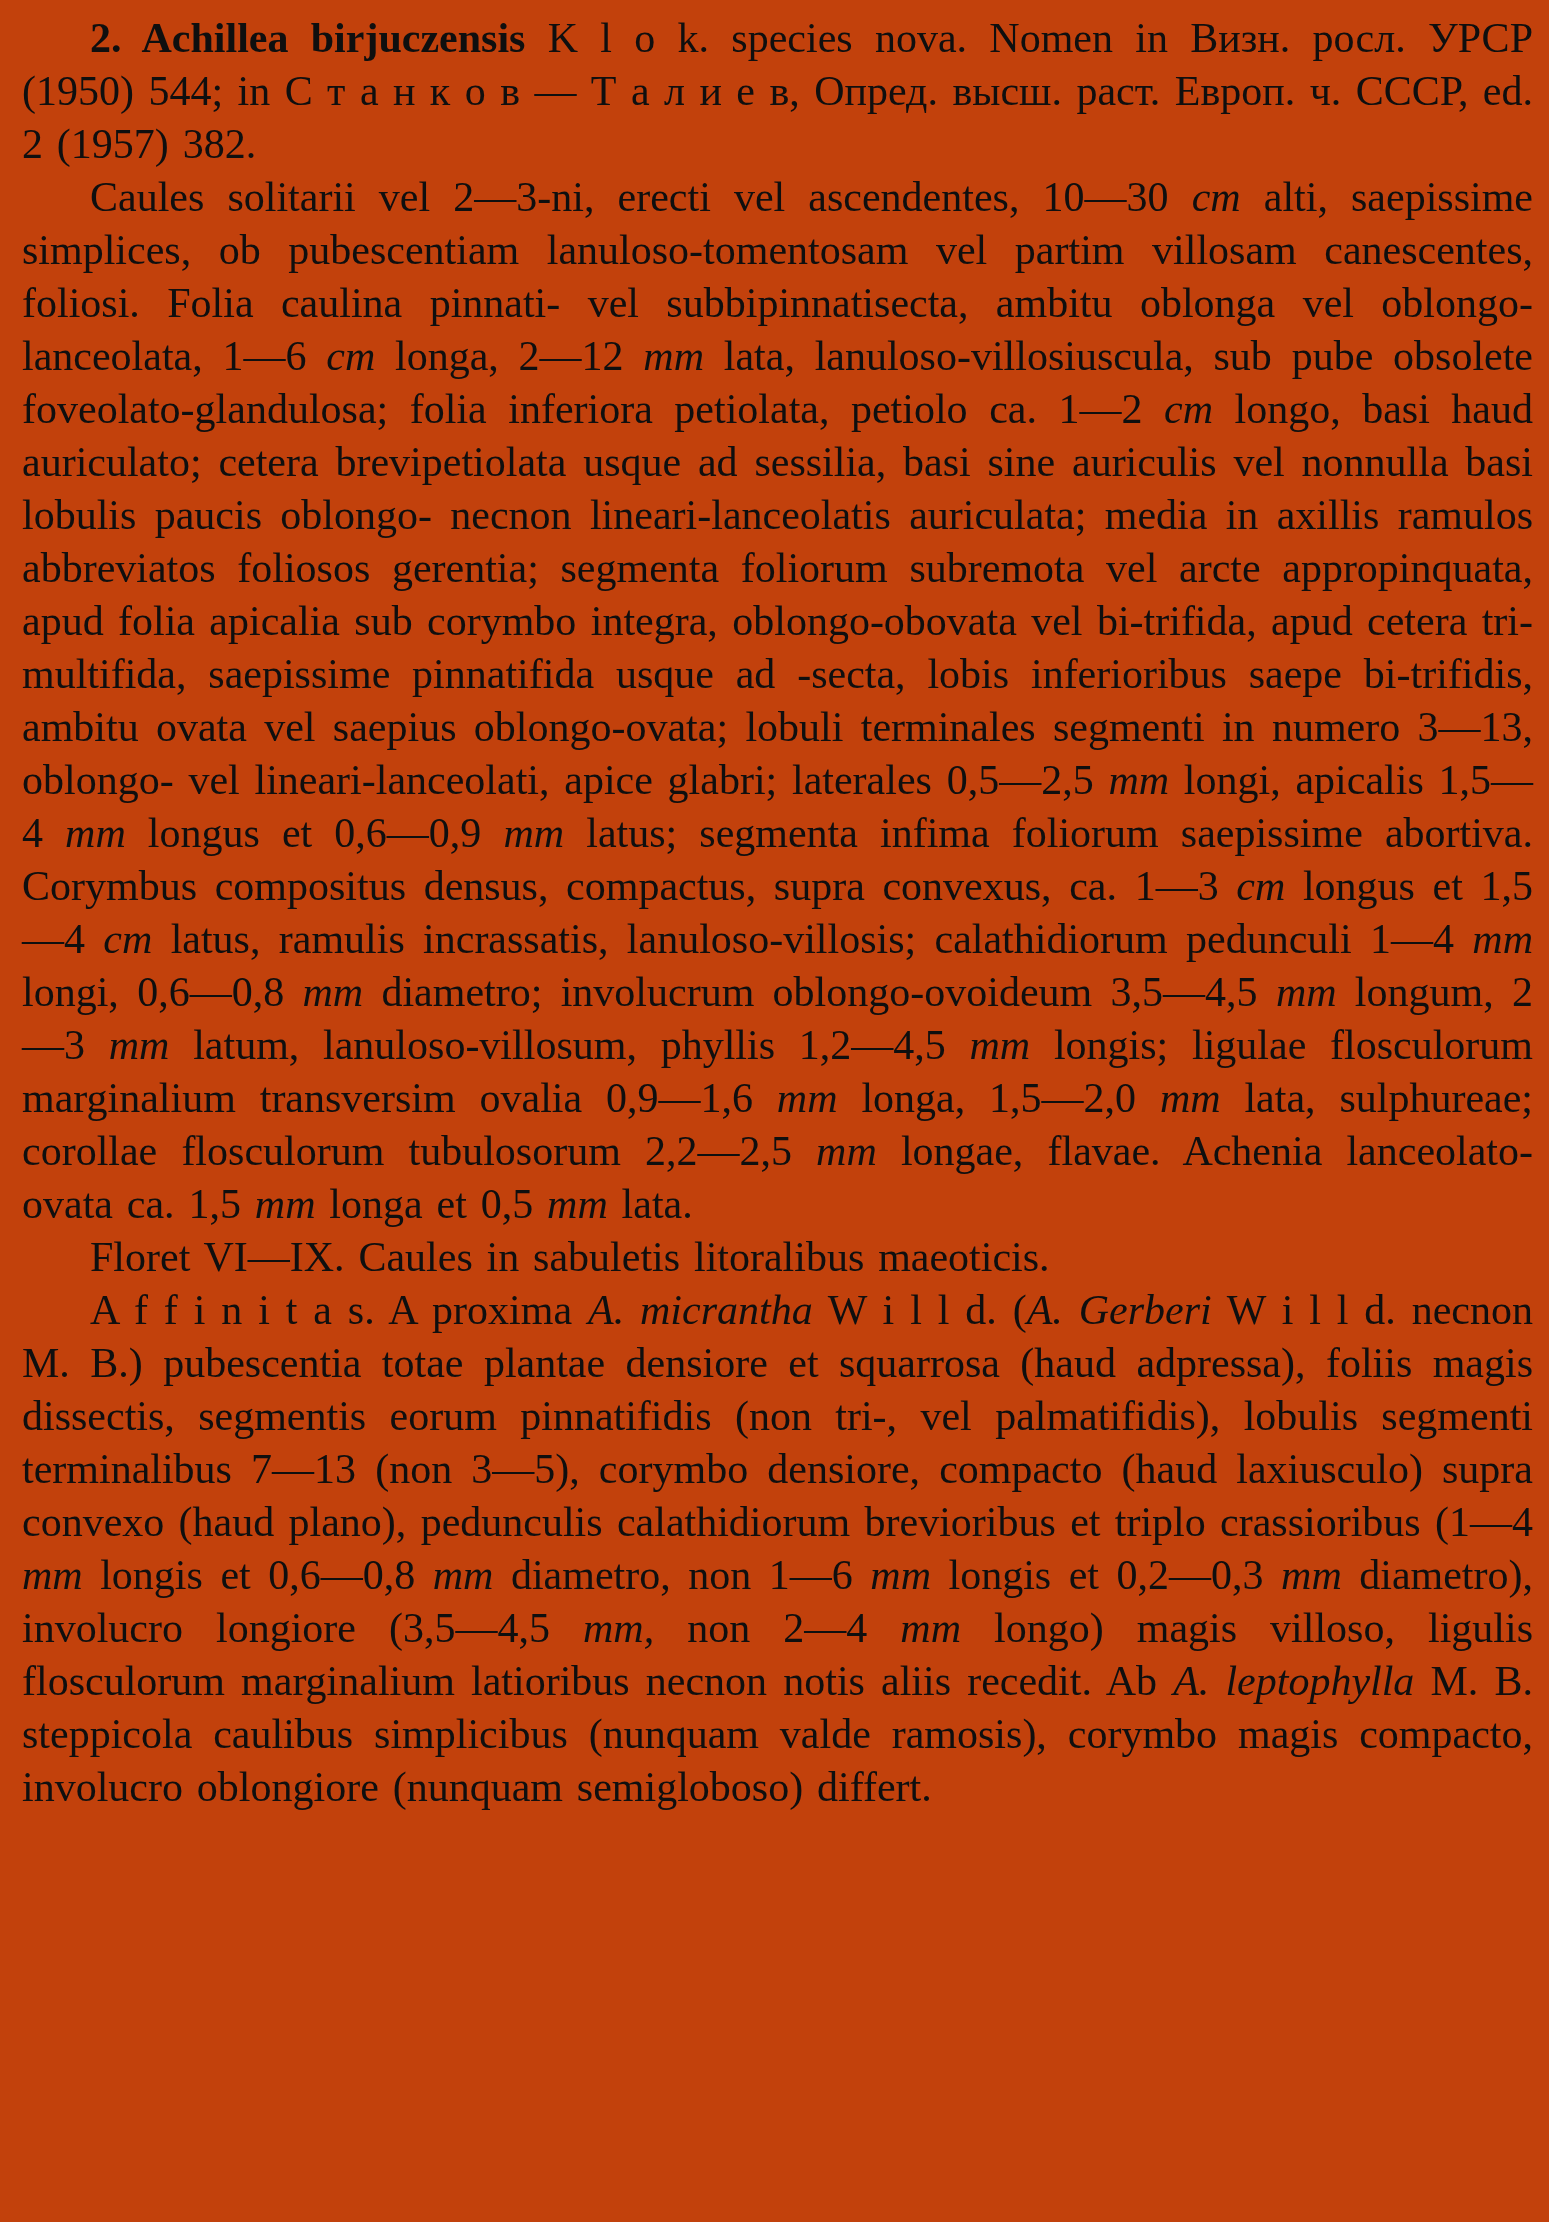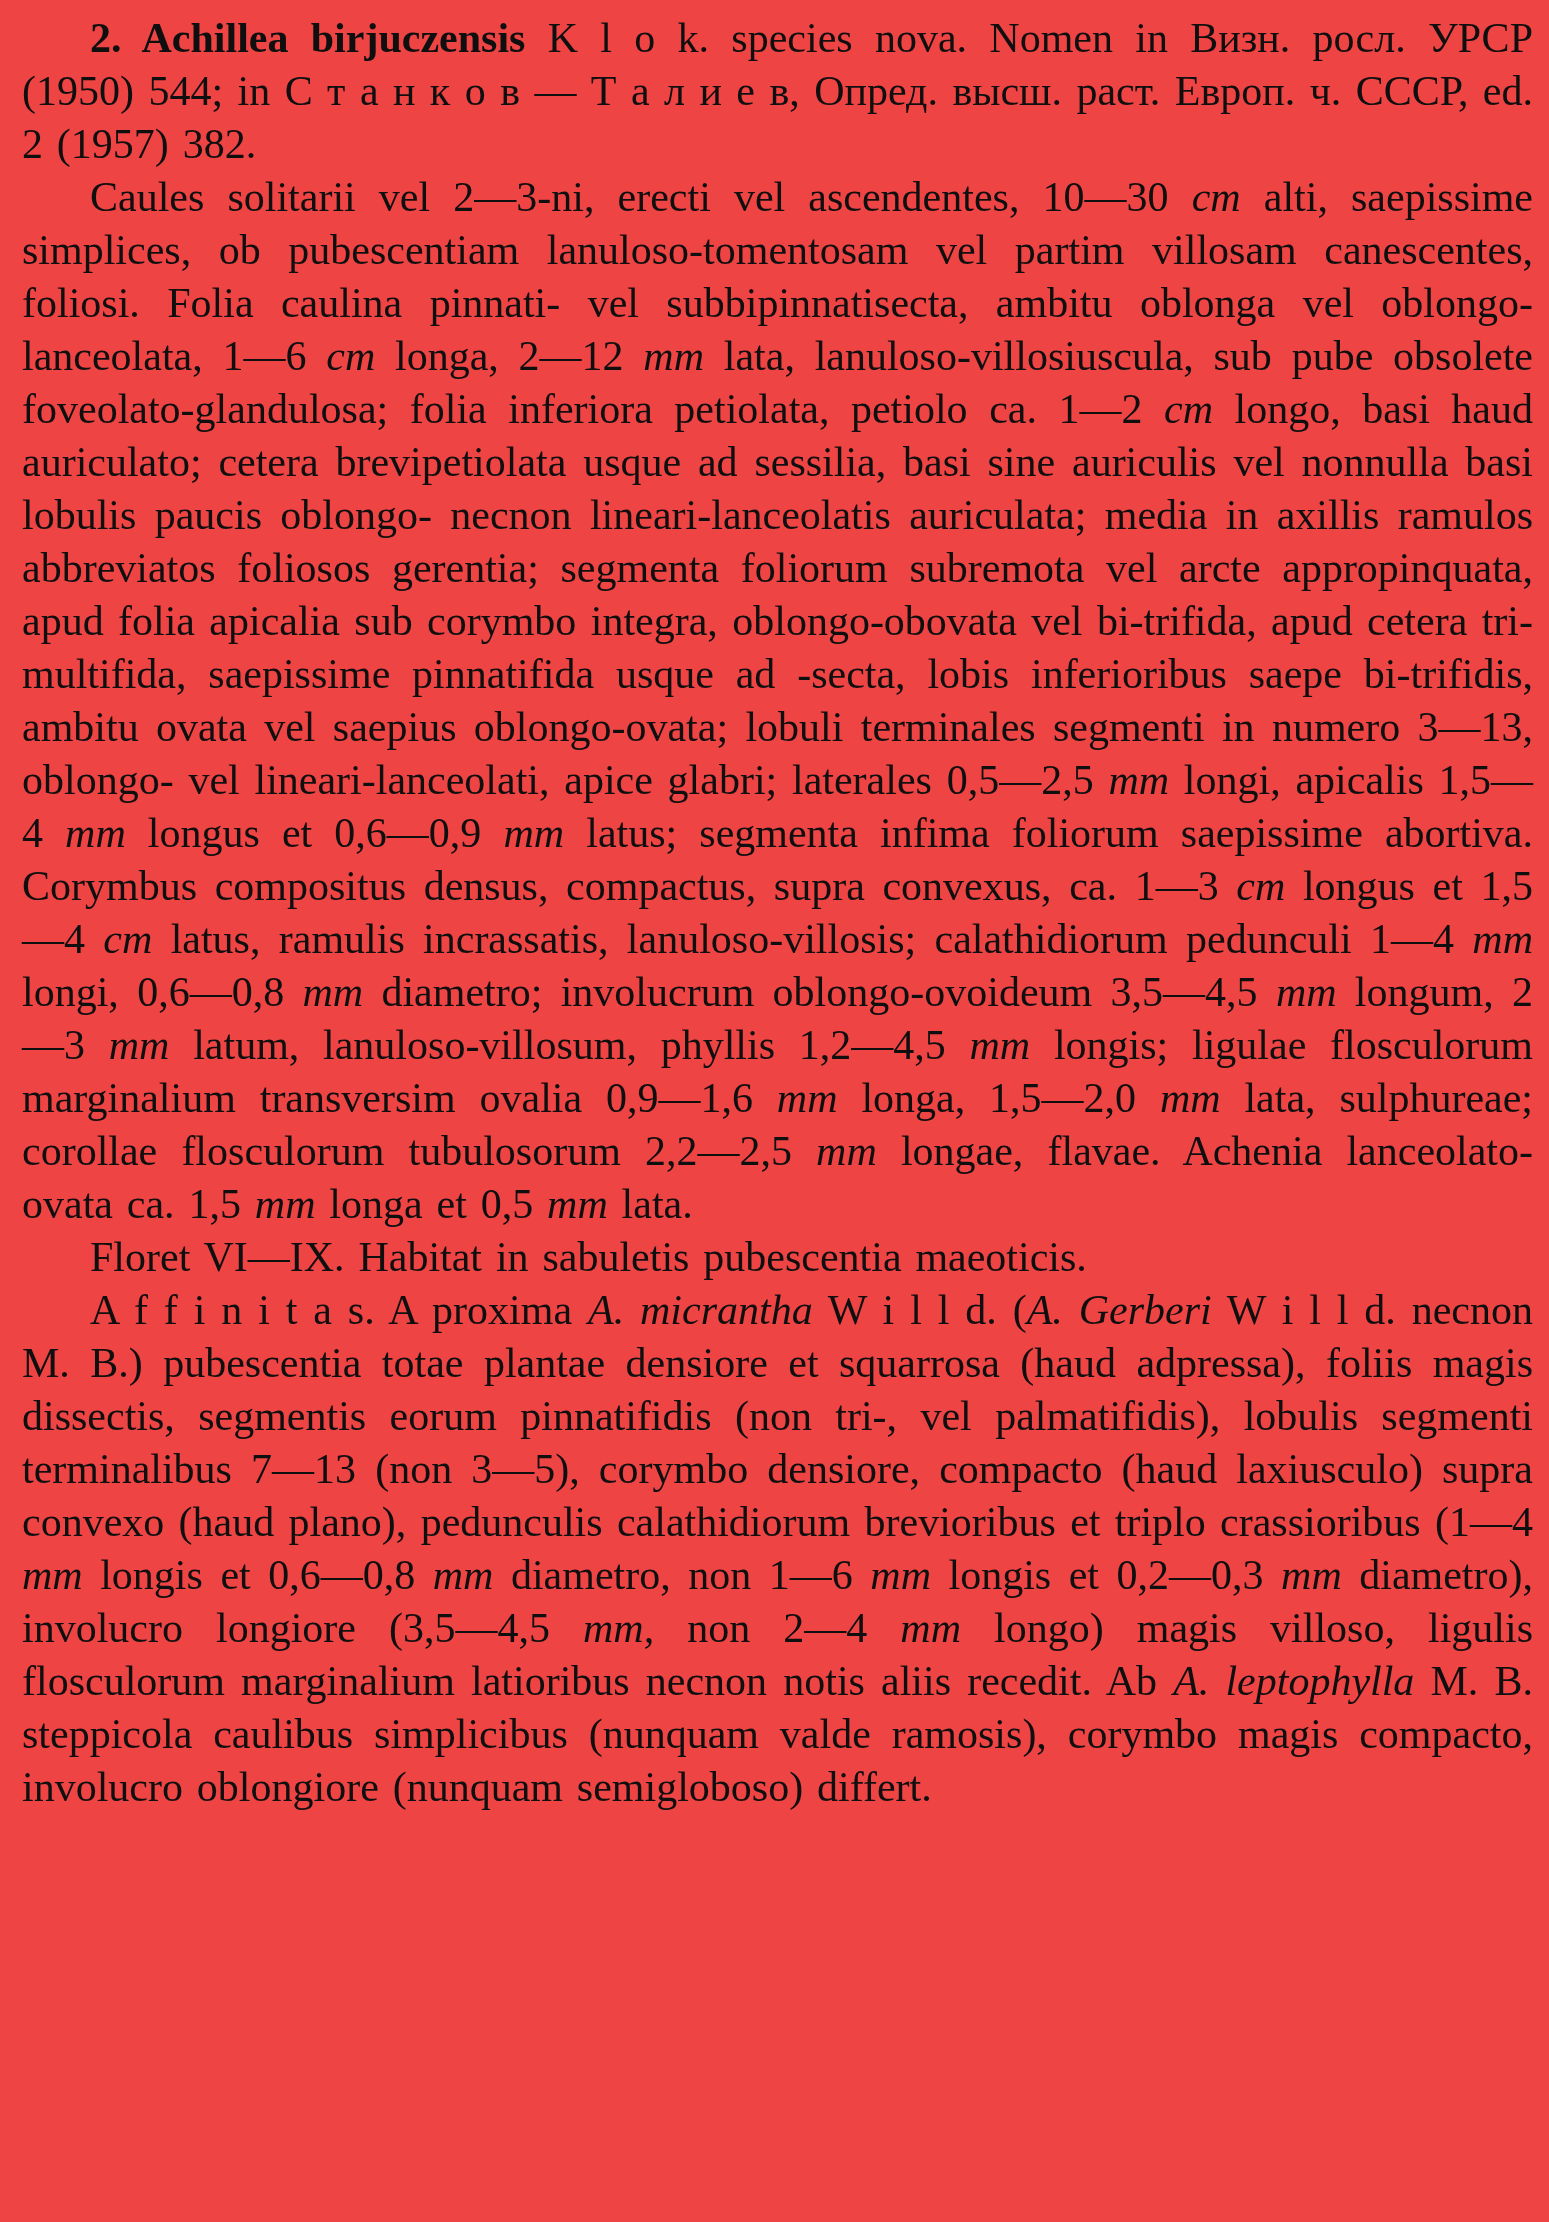--- a/index.html
+++ b/index.html
@@ -5,21 +5,21 @@
   html, body {
     margin: 0;
     padding: 0;
     background: #ffffff;
   }
   .page {
     position: relative;
     width: 1549px;
     min-height: 2222px;
     box-sizing: border-box;
-    background: #ef4444;
+    background: #c2410c;
     color: #0f0f0f;
     font-family: "Liberation Serif", "DejaVu Serif", serif;
     font-size: 42px;
     line-height: 53px;
     padding: 12px 16px 20px 22px;
     text-align: justify;
     overflow: hidden;
   }
   .para {
     margin: 0;
@@ -28,15 +28,15 @@
   }
   .run-b { font-weight: 700; }
   .run-i { font-style: italic; margin-top: 39px; }
 </style>
 </head>
 <body>
 
 <div class="page">
   <p class="para"><span class="run-b">2. Achillea birjuczensis</span><span> K l o k. species nova. Nomen in Визн. росл. УРСР (1950) 544; in С т а н к о в — Т а л и е в, Опред. высш. раст. Европ. ч. СССР, ed. 2 (1957) 382.</span></p>
   <p class="para"><span>Caules solitarii vel 2—3-ni, erecti vel ascendentes, 10—30 </span><span class="run-i">cm</span><span> alti, saepissime simplices, ob pubescentiam lanuloso-tomentosam vel partim villosam canescentes, foliosi. Folia caulina pinnati- vel subbipinnatisecta, ambitu oblonga vel oblongo-lanceolata, 1—6 </span><span class="run-i">cm</span><span> longa, 2—12 </span><span class="run-i">mm</span><span> lata, lanuloso-villosiuscula, sub pube obsolete foveolato-glandulosa; folia inferiora petiolata, petiolo ca. 1—2 </span><span class="run-i">cm</span><span> longo, basi haud auriculato; cetera brevipetiolata usque ad sessilia, basi sine auriculis vel nonnulla basi lobulis paucis oblongo- necnon lineari-lanceolatis auriculata; media in axillis ramulos abbreviatos foliosos gerentia; segmenta foliorum subremota vel arcte appropinquata, apud folia apicalia sub corymbo integra, oblongo-obovata vel bi-trifida, apud cetera tri-multifida, saepissime pinnatifida usque ad -secta, lobis inferioribus saepe bi-trifidis, ambitu ovata vel saepius oblongo-ovata; lobuli terminales segmenti in numero 3—13, oblongo- vel lineari-lanceolati, apice glabri; laterales 0,5—2,5 </span><span class="run-i">mm</span><span> longi, apicalis 1,5—4 </span><span class="run-i">mm</span><span> longus et 0,6—0,9 </span><span class="run-i">mm</span><span> latus; segmenta infima foliorum saepissime abortiva. Corymbus compositus densus, compactus, supra convexus, ca. 1—3 </span><span class="run-i">cm</span><span> longus et 1,5—4 </span><span class="run-i">cm</span><span> latus, ramulis incrassatis, lanuloso-villosis; calathidiorum pedunculi 1—4 </span><span class="run-i">mm</span><span> longi, 0,6—0,8 </span><span class="run-i">mm</span><span> diametro; involucrum oblongo-ovoideum 3,5—4,5 </span><span class="run-i">mm</span><span> longum, 2—3 </span><span class="run-i">mm</span><span> latum, lanuloso-villosum, phyllis 1,2—4,5 </span><span class="run-i">mm</span><span> longis; ligulae flosculorum marginalium transversim ovalia 0,9—1,6 </span><span class="run-i">mm</span><span> longa, 1,5—2,0 </span><span class="run-i">mm</span><span> lata, sulphureae; corollae flosculorum tubulosorum 2,2—2,5 </span><span class="run-i">mm</span><span> longae, flavae. Achenia lanceolato-ovata ca. 1,5 </span><span class="run-i">mm</span><span> longa et 0,5 </span><span class="run-i">mm</span><span> lata.</span></p>
-  <p class="para"><span>Floret VI—IX. Habitat in sabuletis pubescentia maeoticis.</span></p>
+  <p class="para"><span>Floret VI—IX. Caules in sabuletis litoralibus maeoticis.</span></p>
   <p class="para"><span>A f f i n i t a s. A proxima </span><span class="run-i">A. micrantha</span><span> W i l l d. (</span><span class="run-i">A. Gerberi</span><span> W i l l d. necnon M. B.) pubescentia totae plantae densiore et squarrosa (haud adpressa), foliis magis dissectis, segmentis eorum pinnatifidis (non tri-, vel palmatifidis), lobulis segmenti terminalibus 7—13 (non 3—5), corymbo densiore, compacto (haud laxiusculo) supra convexo (haud plano), pedunculis calathidiorum brevioribus et triplo crassioribus (1—4 </span><span class="run-i">mm</span><span> longis et 0,6—0,8 </span><span class="run-i">mm</span><span> diametro, non 1—6 </span><span class="run-i">mm</span><span> longis et 0,2—0,3 </span><span class="run-i">mm</span><span> diametro), involucro longiore (3,5—4,5 </span><span class="run-i">mm,</span><span> non 2—4 </span><span class="run-i">mm</span><span> longo) magis villoso, ligulis flosculorum marginalium latioribus necnon notis aliis recedit. Ab </span><span class="run-i">A. leptophylla</span><span> M. B. steppicola caulibus simplicibus (nunquam valde ramosis), corymbo magis compacto, involucro oblongiore (nunquam semigloboso) differt.</span></p>
 </div>
 
 </body></html>

